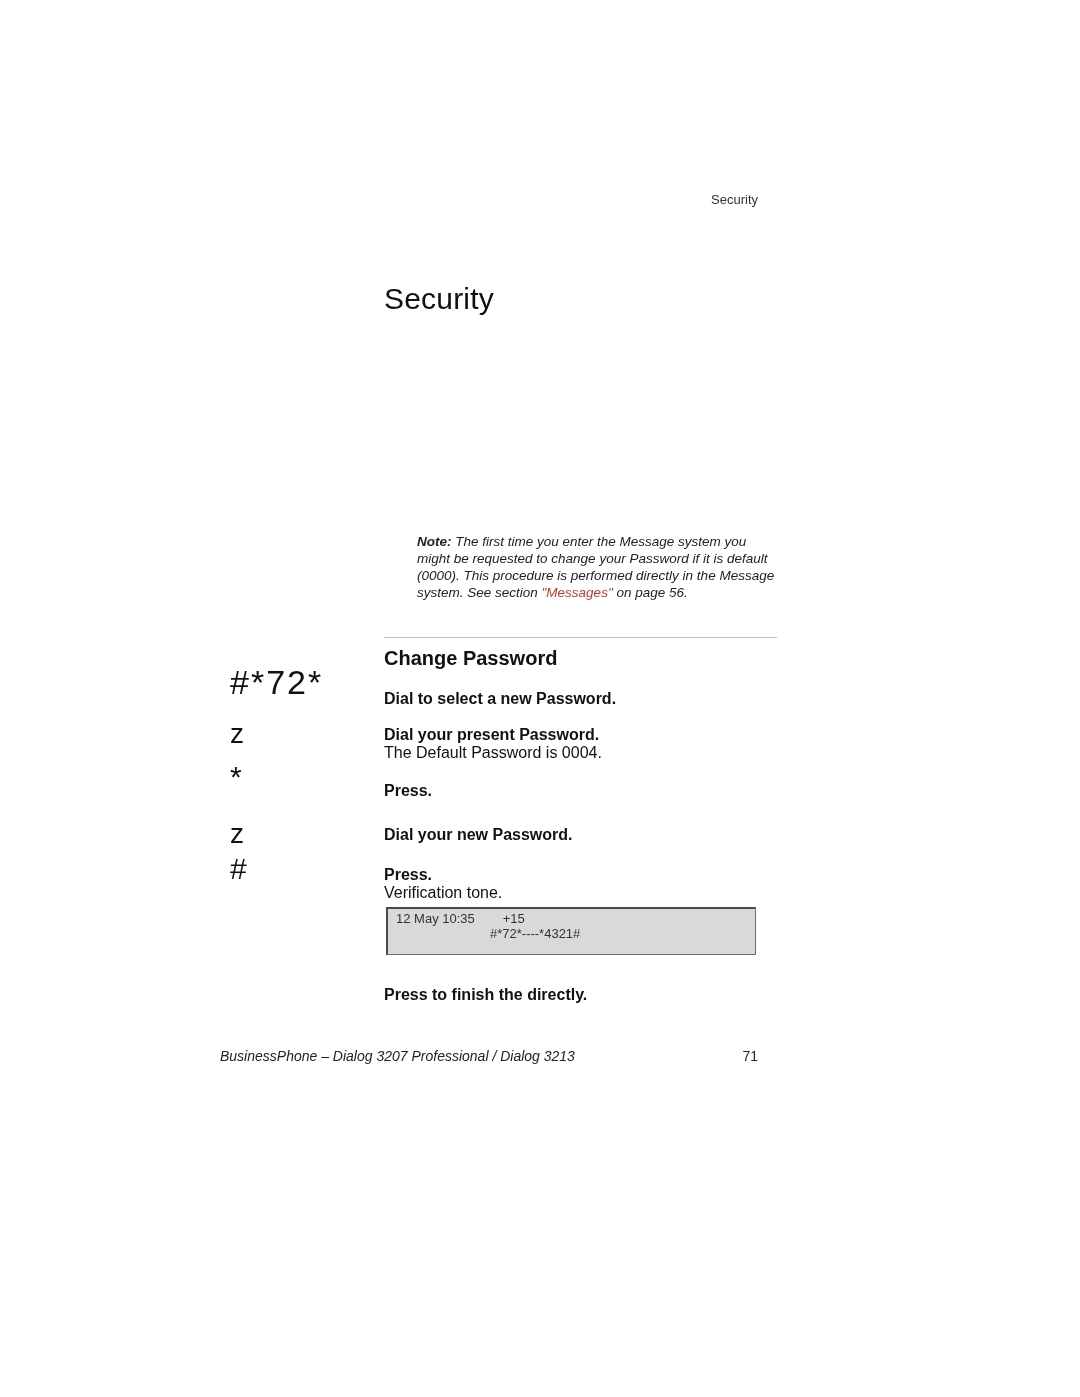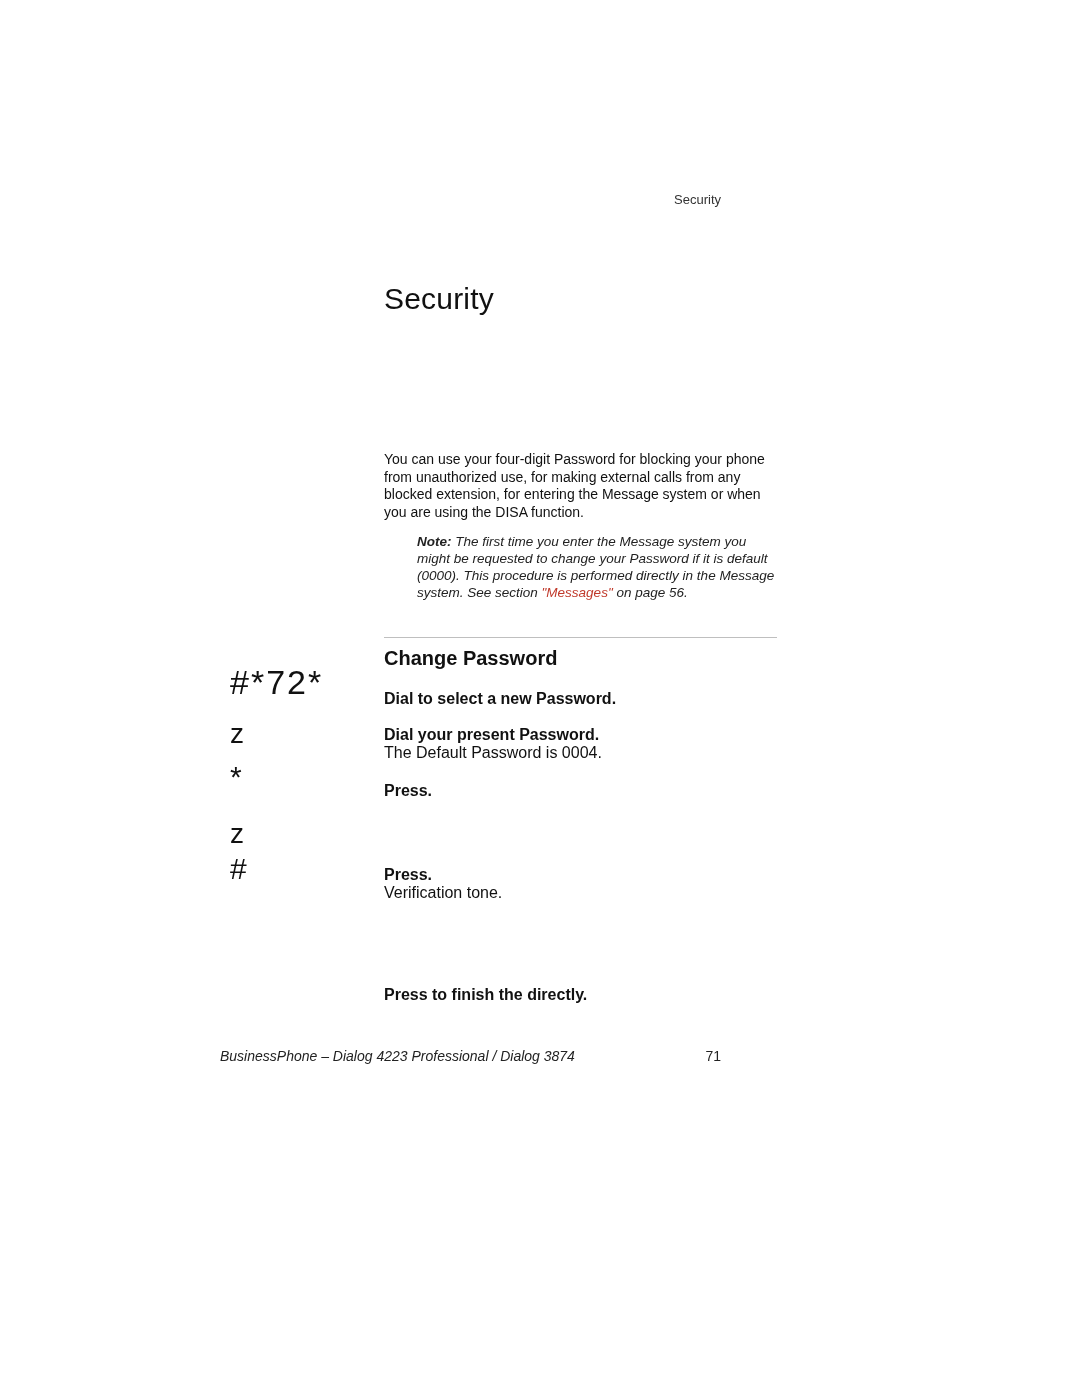--- a/index.html
+++ b/index.html
@@ -9,20 +9,21 @@
     font-family: Arial, Helvetica, sans-serif;
     color: #000;
     width: 1080px;
     height: 1397px;
     position: relative;
   }
   .page {
     position: relative;
     width: 1024px;
     height: 1397px;
+    padding-left: 37px;
   }
   .header-label {
     position: absolute;
     top: 192px;
     right: 303px;
     font-size: 13px;
     color: #333;
   }
   .section-title {
     position: absolute;
@@ -136,21 +137,20 @@
 </style>
 </head>
 <body>
 
 <div class="page">
 
   <div class="header-label">Security</div>
 
   <div class="section-title">Security</div>
 
-  <div class="intro">You can use your four-digit Password for blocking your phone from unauthorized use, for making external calls from any blocked extension, for entering the Message system or when you are using the DISA function.</div>
 
   <div class="note-block">
     <span class="note-label">Note:</span><span> The first time you enter the Message system you might be requested to change your Password if it is default (0000). This procedure is performed directly in the Message system. See section </span><span class="link">"Messages"</span><span> on page 56.</span>
   </div>
 
   <hr class="hr">
 
   <div class="subheading">Change Password</div>
 
   <div class="key-col key-big" style="top:663px;">#*72*</div>
@@ -163,28 +163,38 @@
     <span class="bold">Dial your present Password.</span><br>
     <span class="plain">The Default Password is 0004.</span>
   </div>
 
   <div class="key-col key-star" style="top:760px;">*</div>
   <div class="desc" style="top:782px;">
     <span class="bold">Press.</span>
   </div>
 
   <div class="key-col key-z" style="top:818px;">z</div>
+  <div class="desc" style="top:826px;">
+    <span class="bold">Dial your new Password.</span>
+  </div>
 
   <div class="key-col key-hash" style="top:852px;">#</div>
   <div class="desc" style="top:866px;">
     <span class="bold">Press.</span><br>
     <span class="plain">Verification tone.</span>
   </div>
 
+  <div class="lcd">
+    <div class="row1">
+      <span>12 May 10:35</span>
+      <span>+15</span>
+    </div>
+    <div class="row2">#*72*----*4321#</div>
+  </div>
 
   <div class="desc" style="top:986px;">
     <span class="bold">Press to finish the directly.</span>
   </div>
 
-  <div class="footer-left">BusinessPhone – Dialog 4223 Professional / Dialog 3874</div>
+  <div class="footer-left">BusinessPhone – Dialog 3207 Professional / Dialog 3213</div>
   <div class="footer-right">71</div>
 
 </div>
 
 </body></html>

